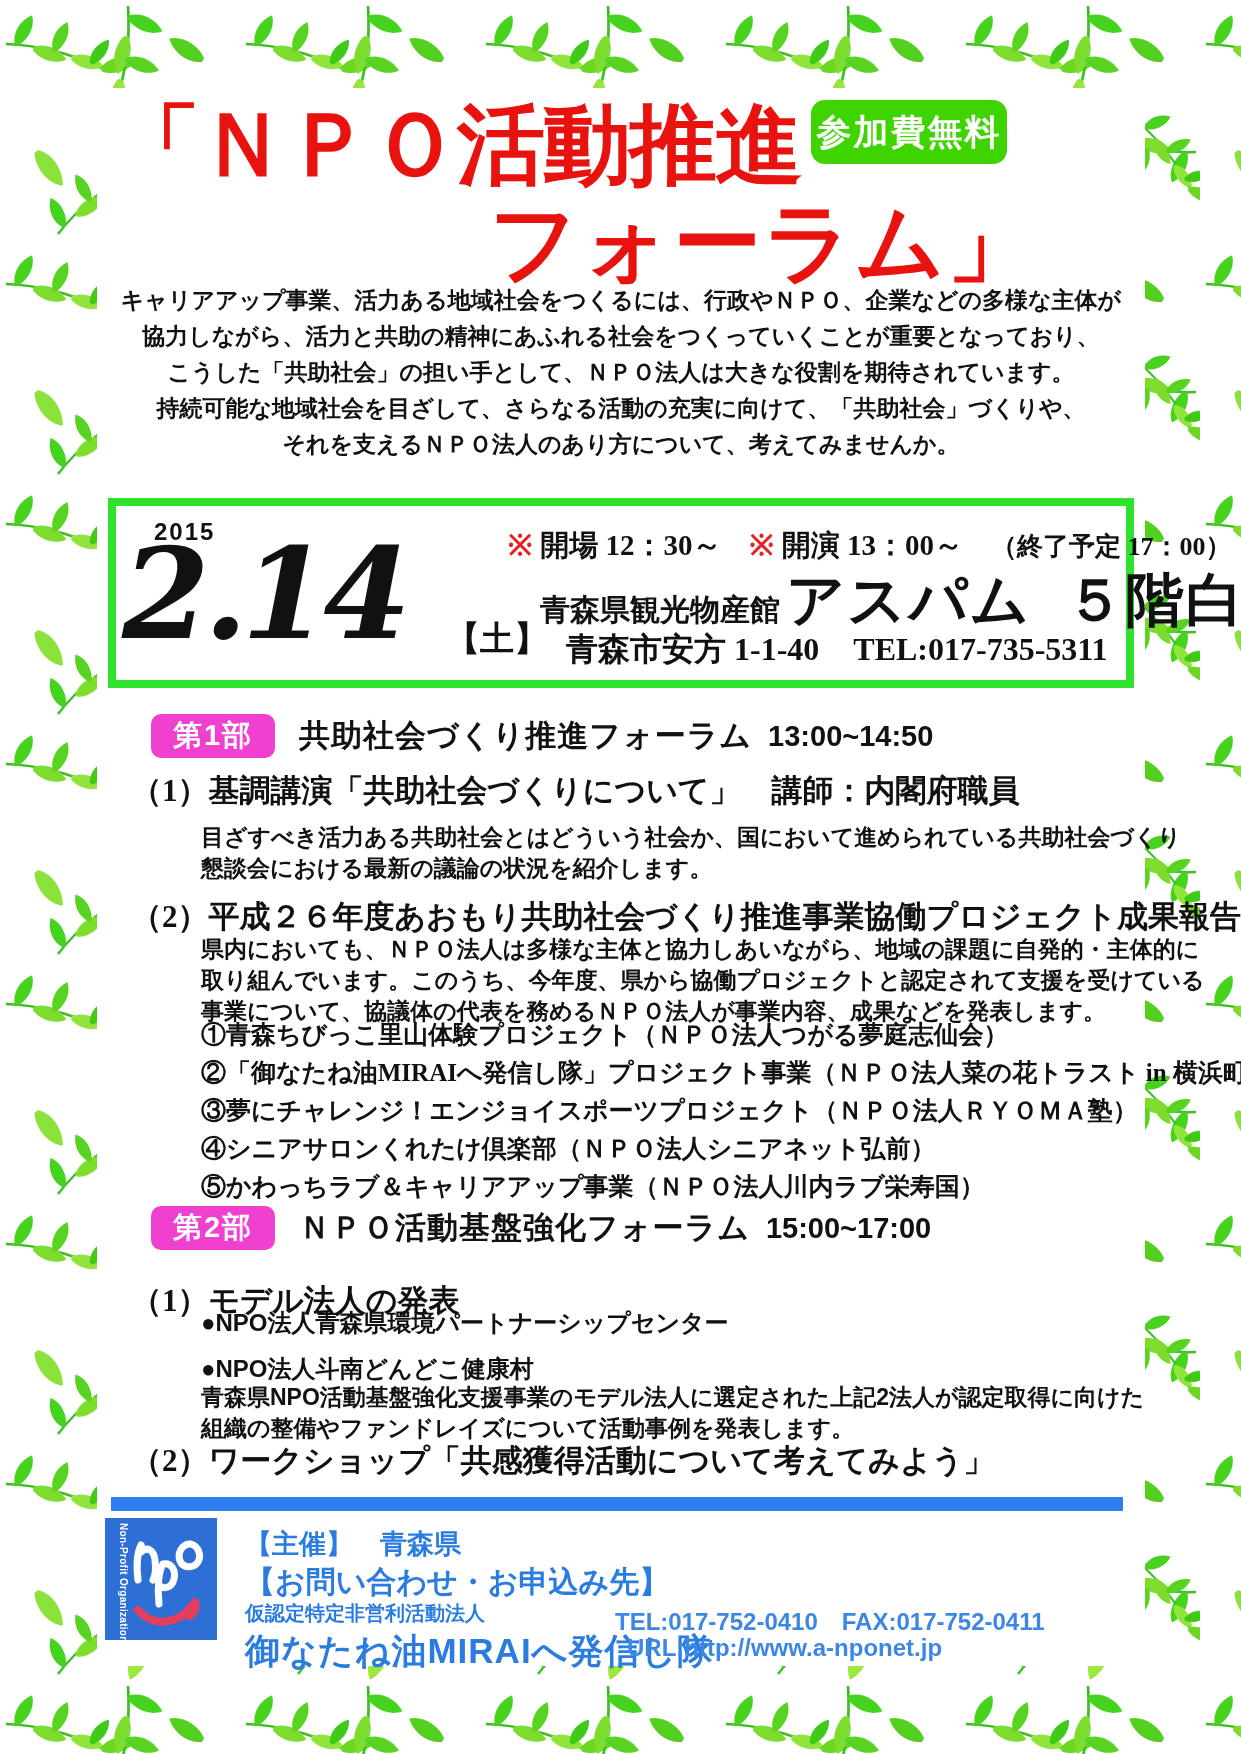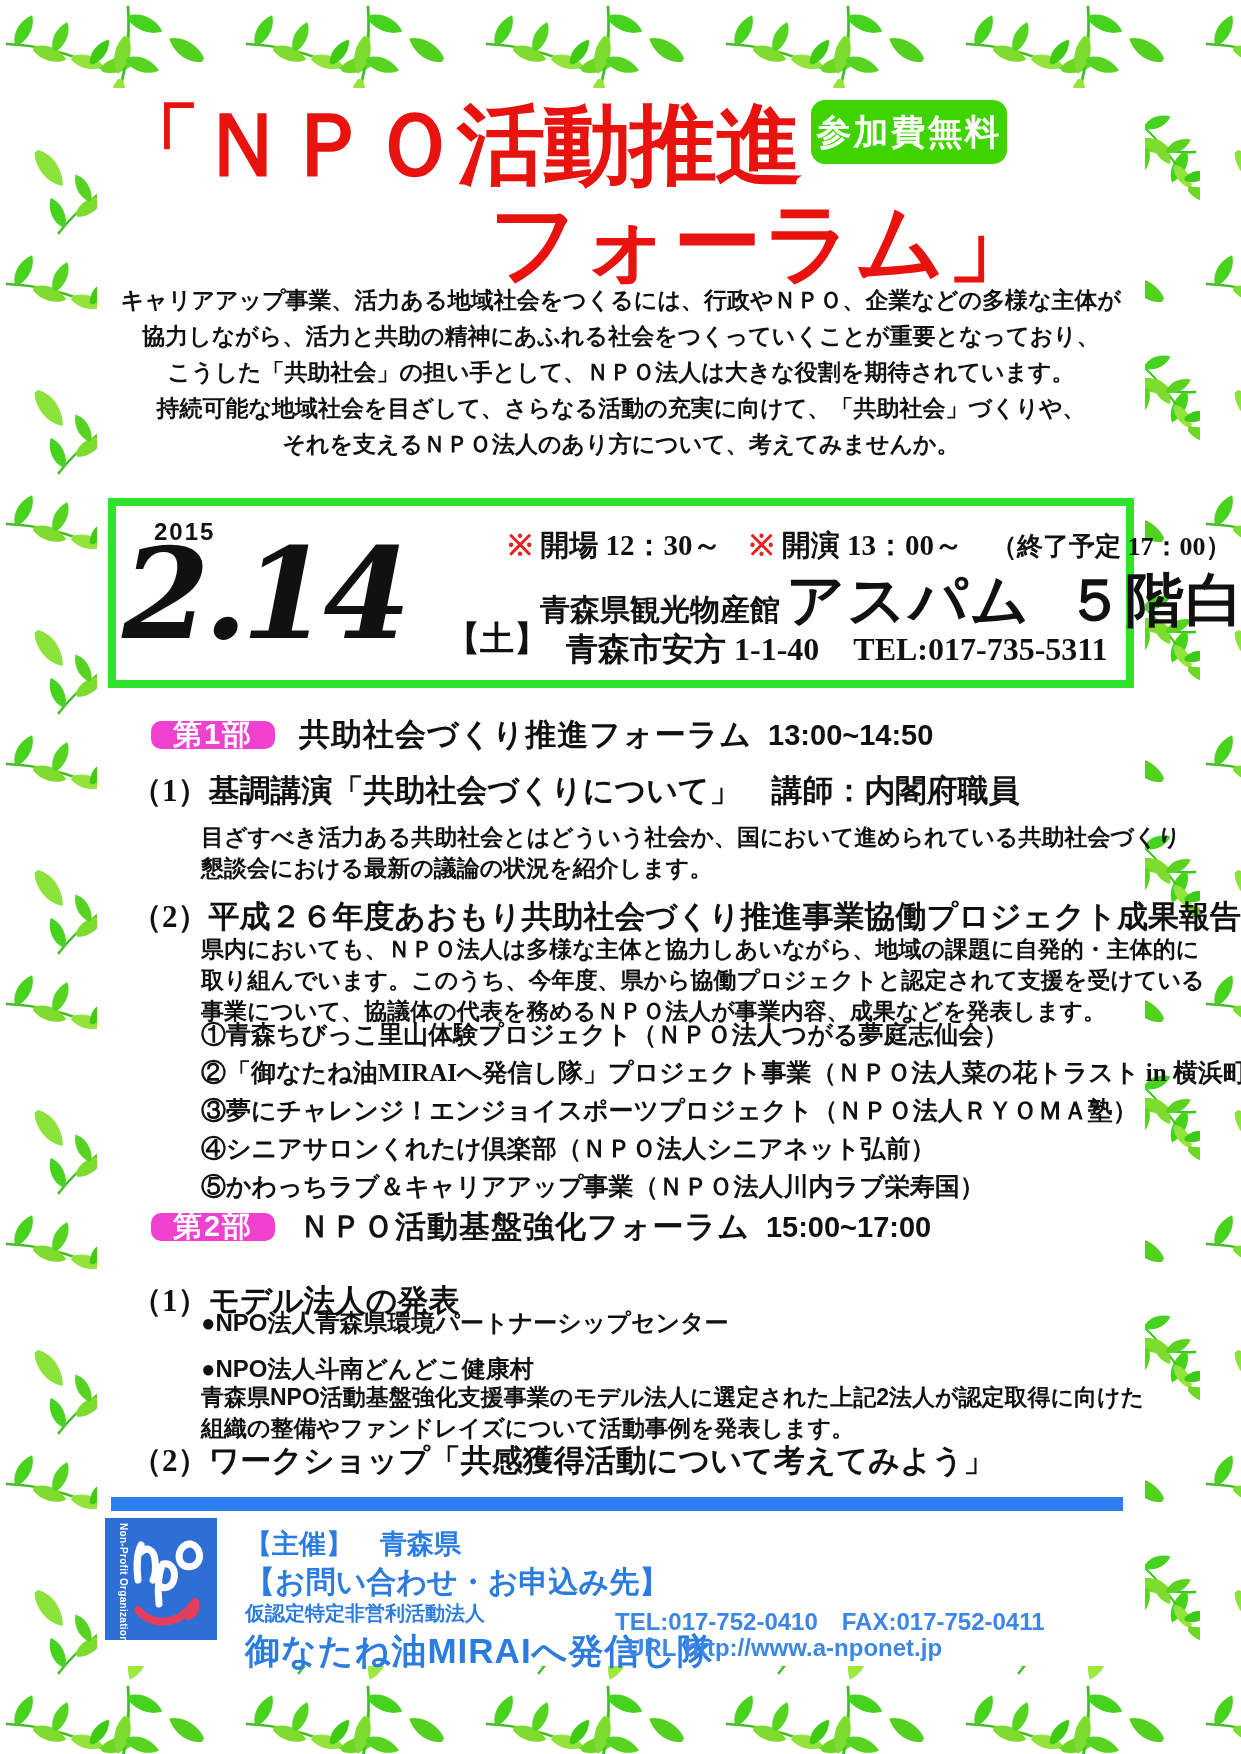--- a/index.html
+++ b/index.html
@@ -34,21 +34,21 @@
   .db-venue{position:absolute;left:424px;top:56px;white-space:nowrap;}
   .db-venue .prefix{font-size:30px;font-weight:bold;}
   .db-venue .name{font-size:58px;font-weight:bold;letter-spacing:2px;margin-left:6px;}
   .db-venue .room{font-size:58px;font-weight:bold;letter-spacing:2px;margin-left:34px;}
   .db-addr{position:absolute;left:450px;top:122px;font-family:"Liberation Serif",serif;
            font-weight:bold;font-size:32px;white-space:nowrap;}
   .db-addr .tel{margin-left:34px;}
 
   
   .sec-head{position:absolute;display:flex;align-items:center;white-space:nowrap;}
-  .sec-badge{width:124px;height:28px;background:#f040d0;border-radius:10px;color:#fff;
+  .sec-badge{width:124px;height:44px;background:#f040d0;border-radius:10px;color:#fff;
              font-size:29px;font-weight:bold;display:flex;align-items:center;justify-content:center;
              letter-spacing:2px;margin-right:24px;}
   .sec-title{font-size:31px;font-weight:bold;letter-spacing:1px;}
   .sec-time{font-size:29px;font-weight:bold;margin-left:16px;}
   .item-title{position:absolute;left:34px;font-family:"Liberation Serif",serif;font-weight:bold;
               font-size:31px;white-space:nowrap;}
   .desc{position:absolute;left:104px;font-size:23px;font-weight:bold;line-height:31px;white-space:nowrap;}
   .projects{position:absolute;left:104px;font-family:"Liberation Serif",serif;font-weight:bold;
             font-size:25px;line-height:38px;white-space:nowrap;}
   .models{position:absolute;left:104px;font-size:24px;font-weight:bold;line-height:46px;white-space:nowrap;}

